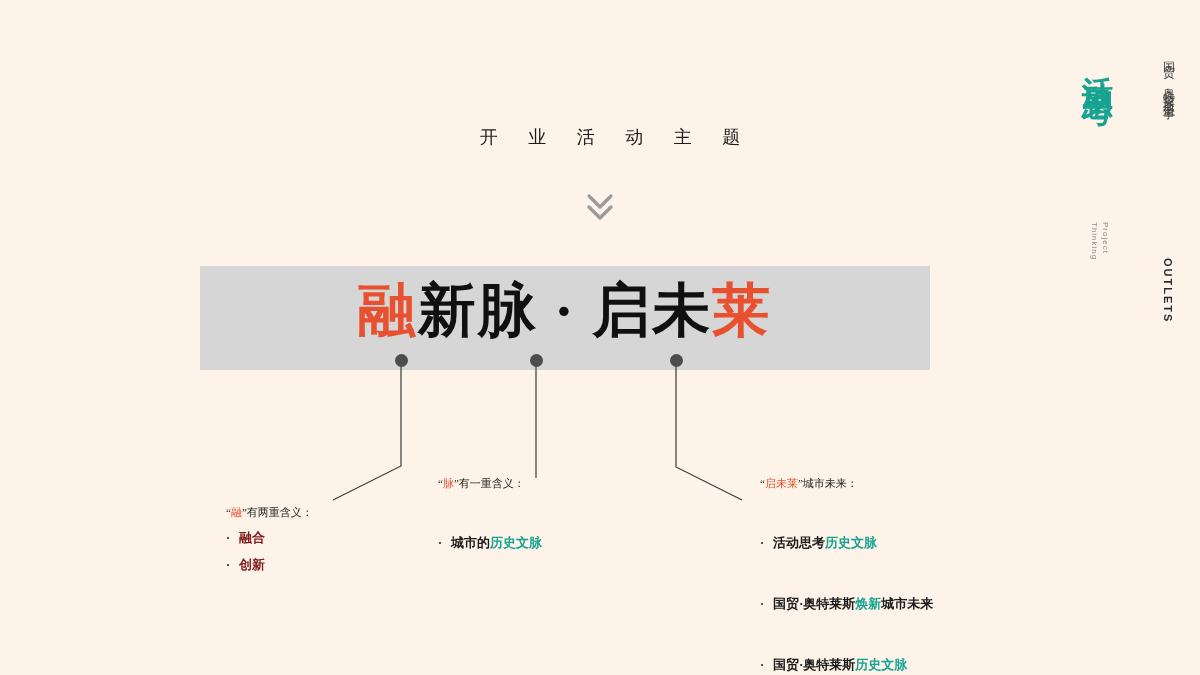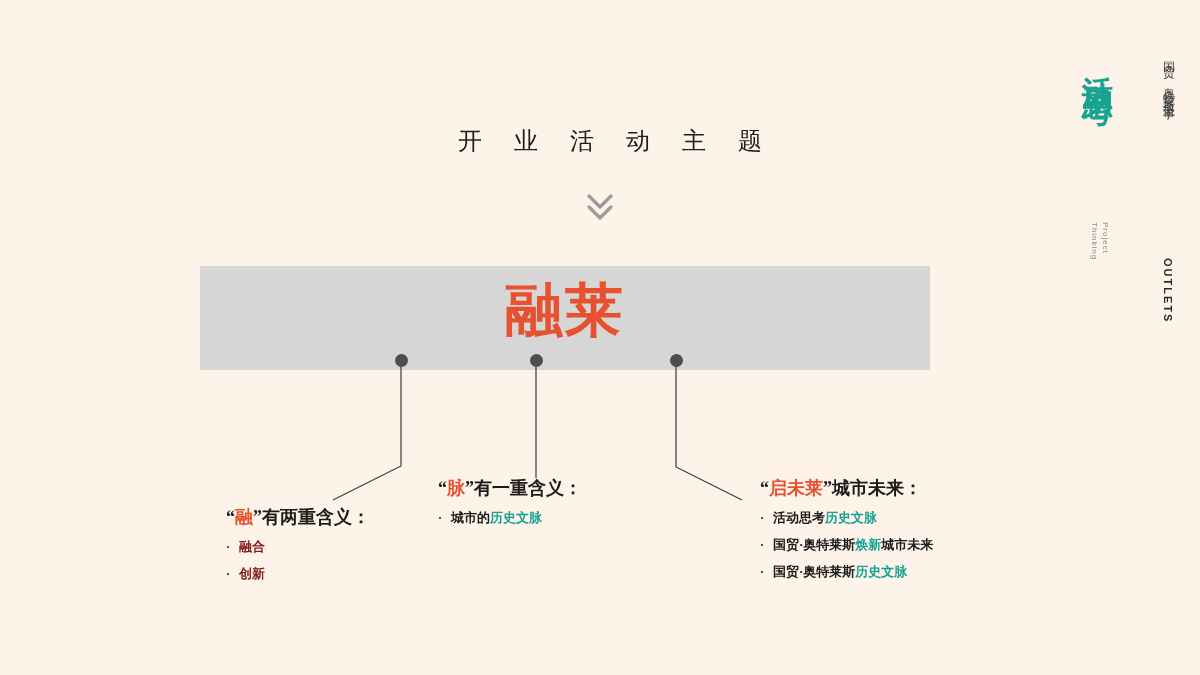--- a/index.html
+++ b/index.html
@@ -9,21 +9,21 @@
     font-family:"Liberation Serif","DejaVu Serif",serif;
     overflow:hidden;
     position:relative;
   }
   .slide{position:absolute;inset:0;}
 
   
   .section-title{
     position:absolute;left:0;right:0;top:125px;
     text-align:center;
-    font-size:24px;
+    font-size:18px;
     letter-spacing:13px;
     text-indent:13px;
     color:#1c1c1c;
     font-weight:400;
     font-family:"Liberation Serif","DejaVu Serif",serif;
     padding-left:20px;
   }
 
   
   .chevron{
@@ -56,33 +56,33 @@
   .dot{
     position:absolute;width:13px;height:13px;border-radius:50%;
     background:#4d4d4d;
   }
   .lines{position:absolute;left:0;top:0;width:1200px;height:675px;
          pointer-events:none;}
 
   
   .note{position:absolute;font-family:"Liberation Serif","DejaVu Serif",serif;}
   .note .note-head{
-    font-size:18px;font-weight:700;color:#1b1b1b;
+    font-size:11px;font-weight:400;color:#1b1b1b;
     margin-bottom:9px;white-space:nowrap;
   }
   .note .note-head .kw{color:#e8512f;}
   .note .item{
     font-size:13px;font-weight:700;color:#1b1b1b;
     white-space:nowrap;margin-bottom:9px;
     display:flex;align-items:baseline;
   }
   .note .item .bullet{
     color:#1b1b1b;font-size:12px;margin-right:9px;line-height:1;
   }
-  .note .hl{color:#16a391;}
+  .note .hl{color:#16a391;margin-top:34px;}
   .note .item .all-hl{color:#7f1d1d;}
 
   #note-rong{left:226px;top:505px;}
   #note-mai {left:438px;top:476px;}
   #note-qwl {left:760px;top:476px;}
 
   
   .sidebar{position:absolute;right:0;top:0;width:150px;height:675px;}
   .vtext{
     writing-mode:vertical-rl;
@@ -132,20 +132,21 @@
   <div class="chevron">
     <svg width="34" height="34" viewBox="0 0 34 34" aria-hidden="true">
       <path d="M6 6 L17 17 L28 6" fill="none" stroke="#9b9b9b" stroke-width="3.2" stroke-linecap="round" stroke-linejoin="round"></path>
       <path d="M6 17 L17 28 L28 17" fill="none" stroke="#9b9b9b" stroke-width="3.2" stroke-linecap="round" stroke-linejoin="round"></path>
     </svg>
   </div>
 
   <div class="banner">
     <div class="headline">
       <span class="accent">融</span>
+        <span>新脉 · 启未</span>
         <span class="accent">莱</span>
     </div>
   </div>
 
   <svg class="lines" viewBox="0 0 1200 675">
 
     <path d="M401 366 L401 466 L333 500" fill="none" stroke="#3a3a3a" stroke-width="1.2"></path>
 
     <path d="M536 366 L536 478" fill="none" stroke="#3a3a3a" stroke-width="1.2"></path>
 

